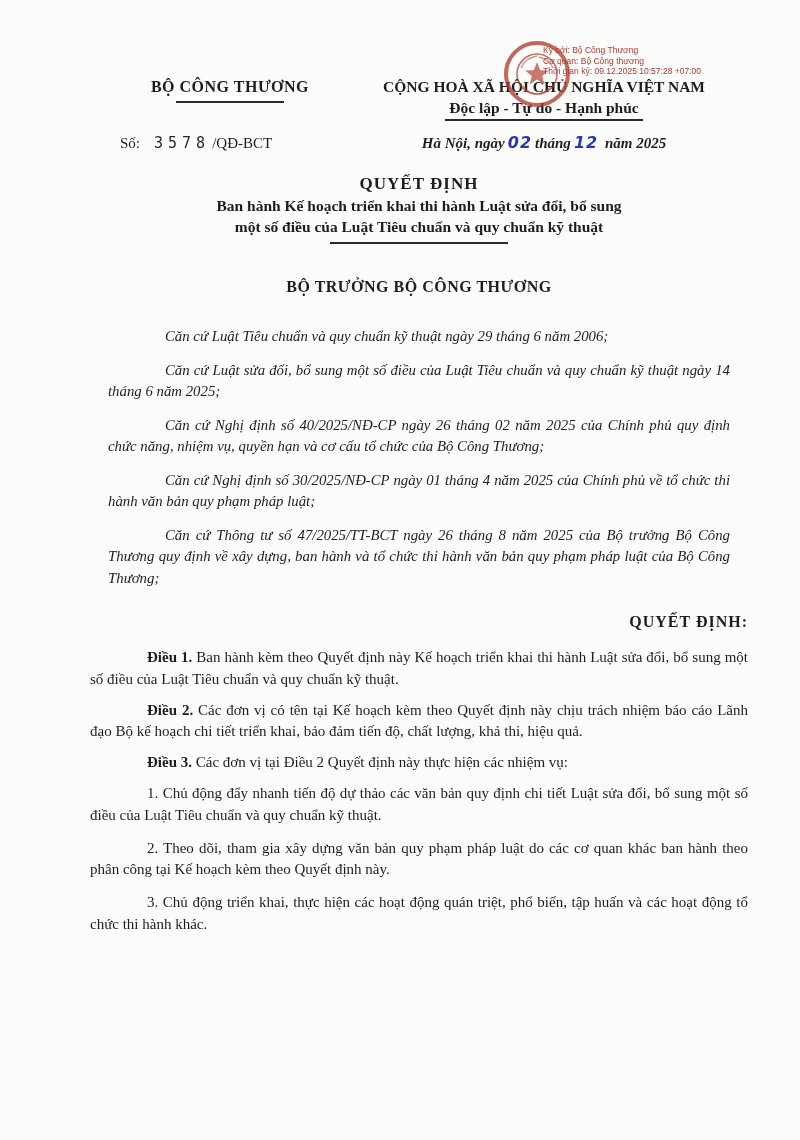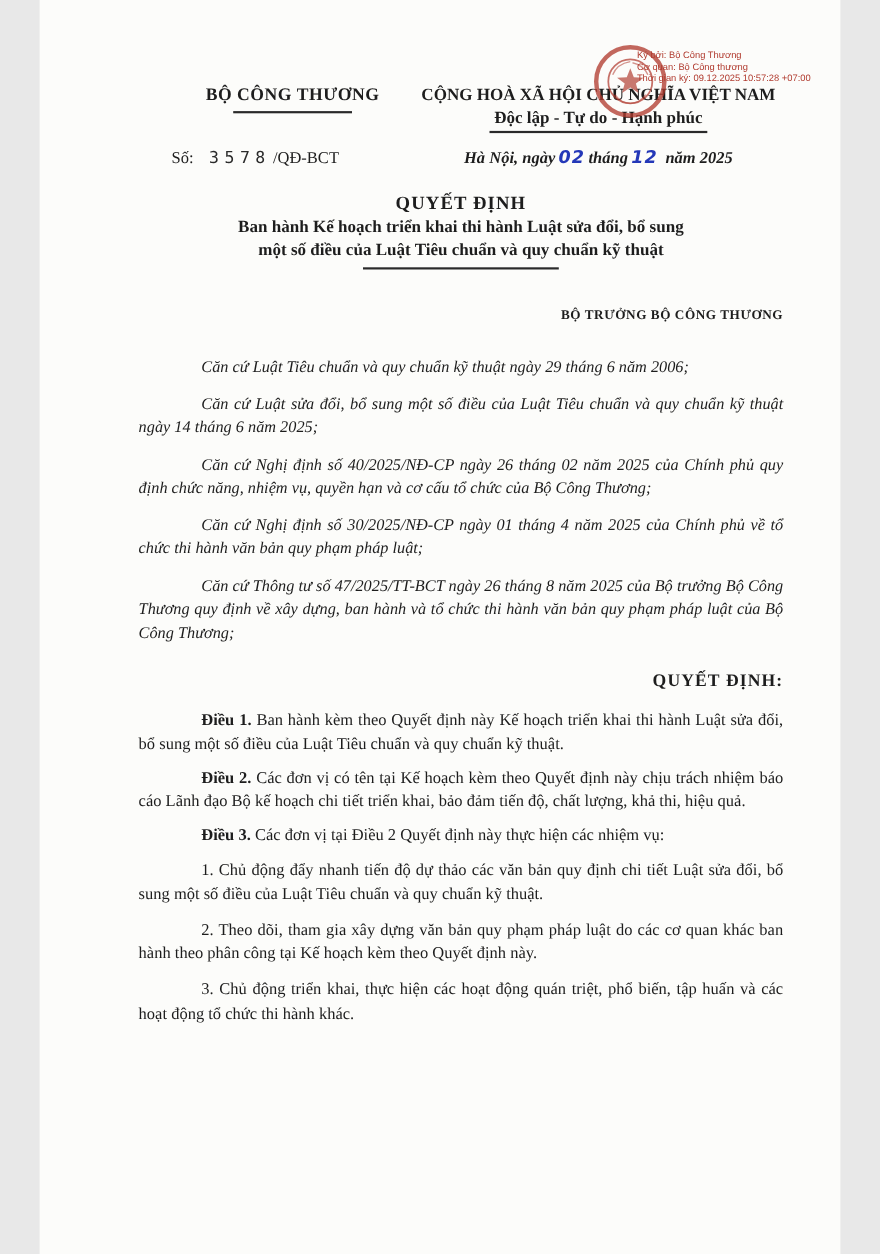--- a/index.html
+++ b/index.html
@@ -1,18 +1,18 @@
 <!DOCTYPE html>
 <html><head>
 <meta charset="utf-8">
 <style>
   html,body{margin:0;padding:0;background:#e8e8e8;}
   .page{
     position:relative;
-    width:728px;height:1140px;
+    width:800px;height:1140px;
     margin:0 auto;
     background:#fcfcfa;
     box-sizing:border-box;
     padding:78px 52px 0 90px;
     font-family:"Liberation Serif","DejaVu Serif",serif;
     color:#1d1d1d;
     overflow:hidden;
   }
   
   .hdr{display:flex;align-items:flex-start;}
@@ -38,26 +38,26 @@
              font-size:15px;letter-spacing:5px;margin:0 2px 0 14px;color:#2b2b2b;}
   .num-suffix{font-size:15px;}
   .date-cell{flex:1;text-align:center;font-style:italic;font-weight:bold;font-size:15px;white-space:nowrap;}
   .hand{color:#2438b8;font-family:"DejaVu Sans","Liberation Sans",sans-serif;
         font-style:italic;font-weight:bold;font-size:16px;letter-spacing:1px;padding:0 3px;}
   
   .title-block{text-align:center;margin-top:22px;}
   .doc-type{font-weight:bold;font-size:17px;letter-spacing:1px;}
   .title-line{font-weight:bold;font-size:15.5px;margin-top:3px;}
   .title-underline{width:178px;height:2px;background:#2a2a2a;margin:6px auto 0;}
-  .issuer{text-align:right;font-weight:bold;font-size:12px;letter-spacing:.5px;margin-top:34px;}
+  .issuer{text-align:center;font-weight:bold;font-size:16px;letter-spacing:.5px;margin-top:34px;}
   
   .preamble{margin-top:30px;}
   .preamble p{
     font-style:italic;font-size:14.8px;line-height:21.5px;
-    text-align:justify;text-indent:57px;margin:0 0 12px;
+    text-align:justify;text-indent:57px;margin:0 18px 12px;
   }
   .resolve-heading{text-align:right;font-weight:bold;font-size:16px;letter-spacing:1px;margin:24px 0 16px;}
   .article{font-size:15px;line-height:21.8px;text-align:justify;text-indent:57px;margin:0 0 9px;}
   .article .art-label{font-weight:bold;}
   .task{font-size:15px;line-height:21.8px;text-align:justify;text-indent:57px;margin:0 0 11px;}
 </style>
 </head>
 <body>
 
 <div class="page">

